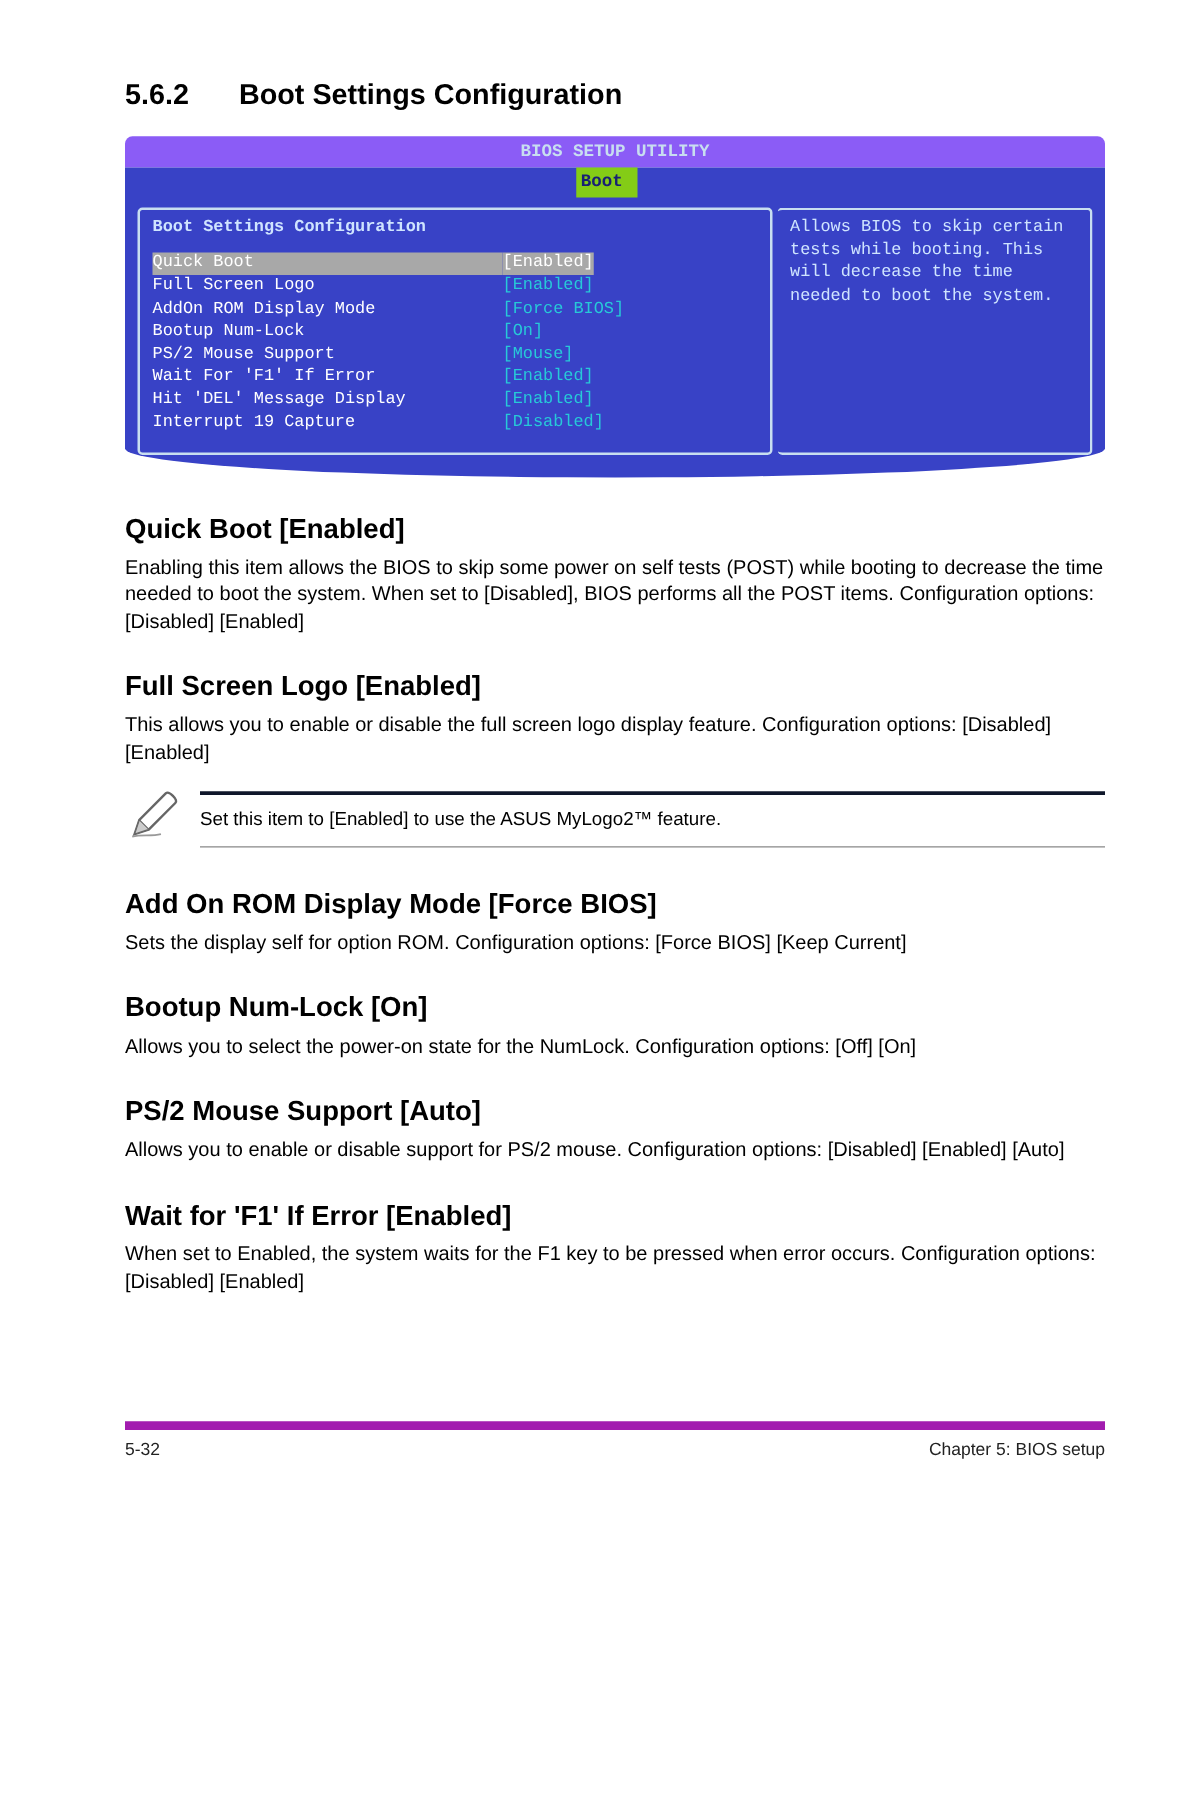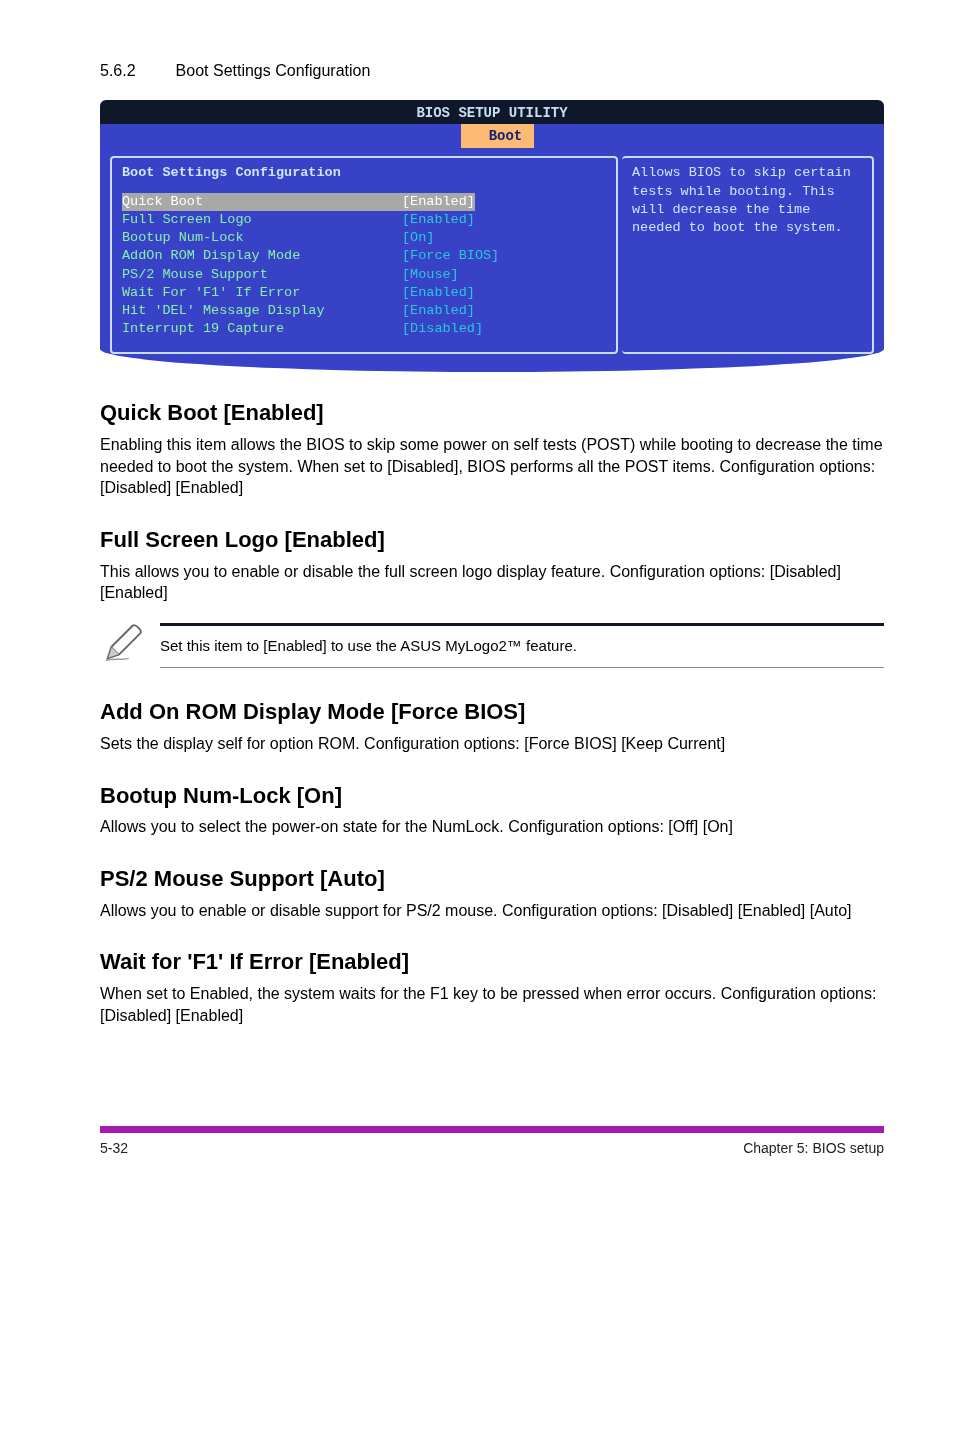--- a/index.html
+++ b/index.html
@@ -7,58 +7,58 @@
     background: #fff;
     margin: 0;
     padding: 60px 70px 40px 100px;
     width: 954px;
     box-sizing: border-box;
     color: #000;
     font-size: 16px;
     line-height: 1.35;
   }
   h2.section-num {
-    font-size: 16px;
-    font-weight: normal;
+    font-size: 23px;
+    font-weight: bold;
     margin: 0 0 18px 0;
   }
   h2.section-num .num {
     display: inline-block;
     margin-right: 40px;
   }
 
   
   .bios-wrap {
     width: 100%;
   }
   .bios-titlebar {
-    background: #0f172a;
+    background: #8b5cf6;
     color: #c8def0;
     font-family: "Courier New", monospace;
     font-size: 14px;
     font-weight: bold;
     text-align: center;
     padding: 4px 0 2px 0;
     border-radius: 6px 6px 0 0;
   }
   .bios-tab-row {
     background: #3842c6;
     height: 26px;
     position: relative;
   }
   .bios-tab {
     position: absolute;
     left: 46%;
     top: 0;
-    background: #fdba74;
+    background: #84cc16;
     color: #182074;
     font-family: "Courier New", monospace;
     font-size: 14px;
     font-weight: bold;
-    padding: 3px 12px 2px 28px;
+    padding: 3px 12px 2px 4px;
   }
   .bios-body {
     display: flex;
     background: #3842c6;
     border-radius: 0 0 60% 60% / 0 0 28px 28px;
     overflow: hidden;
     padding-bottom: 18px;
   }
   .bios-left {
     flex: 1;
@@ -72,21 +72,21 @@
   }
   .bios-heading {
     color: #cfe4ff;
     font-weight: bold;
     margin-bottom: 10px;
   }
   .bios-row {
     display: flex;
     line-height: 1.35;
   }
-  .bios-label { width: 280px; color: #86efac; }
+  .bios-label { width: 280px; color: #ffffff; }
   .bios-val { color: #27c9d8; }
   .bios-row.selected .bios-label { background: #a8a8a8; color: #ffffff; padding-right: 0; width: 280px; }
   .bios-row.selected .bios-val { background: #a8a8a8; color: #ffffff; }
   .bios-right {
     width: 230px;
     border: 2px solid #c8def0;
     border-left: none;
     border-radius: 4px;
     margin: 6px 10px 0 0;
     padding: 6px 10px;
@@ -151,26 +151,26 @@
       <div class="bios-heading">Boot Settings Configuration</div>
       <div class="bios-row selected">
         <span class="bios-label">Quick Boot</span>
         <span class="bios-val">[Enabled]</span>
       </div>
       <div class="bios-row">
         <span class="bios-label">Full Screen Logo</span>
         <span class="bios-val">[Enabled]</span>
       </div>
       <div class="bios-row">
+        <span class="bios-label">AddOn ROM Display Mode</span>
+        <span class="bios-val">[Force BIOS]</span>
+      </div>
+      <div class="bios-row">
         <span class="bios-label">Bootup Num-Lock</span>
         <span class="bios-val">[On]</span>
-      </div>
-      <div class="bios-row">
-        <span class="bios-label">AddOn ROM Display Mode</span>
-        <span class="bios-val">[Force BIOS]</span>
       </div>
       <div class="bios-row">
         <span class="bios-label">PS/2 Mouse Support</span>
         <span class="bios-val">[Mouse]</span>
       </div>
       <div class="bios-row">
         <span class="bios-label">Wait For 'F1' If Error</span>
         <span class="bios-val">[Enabled]</span>
       </div>
       <div class="bios-row">

